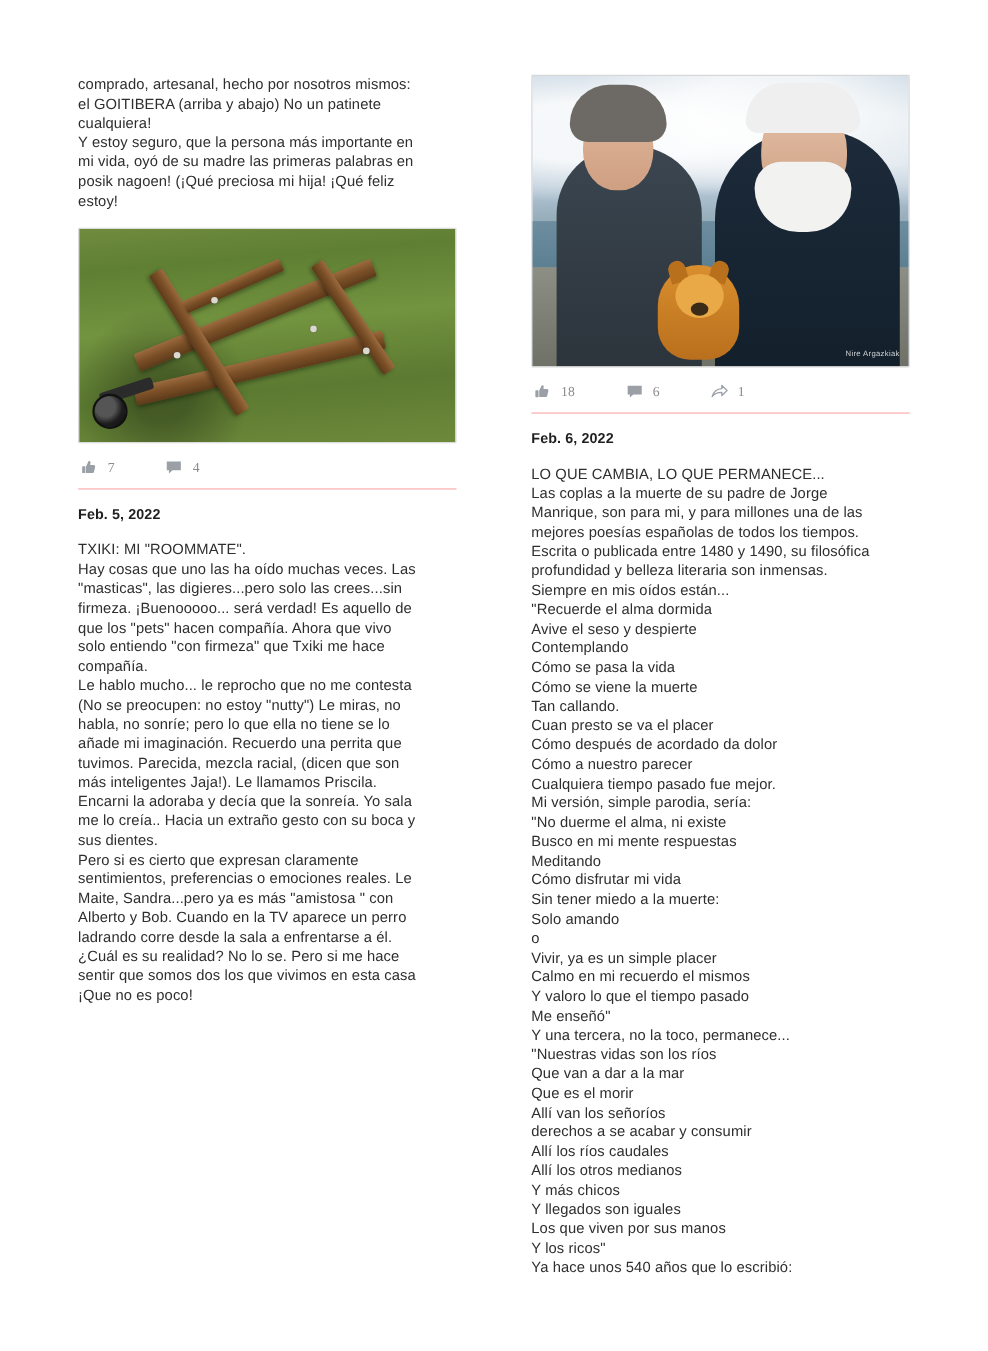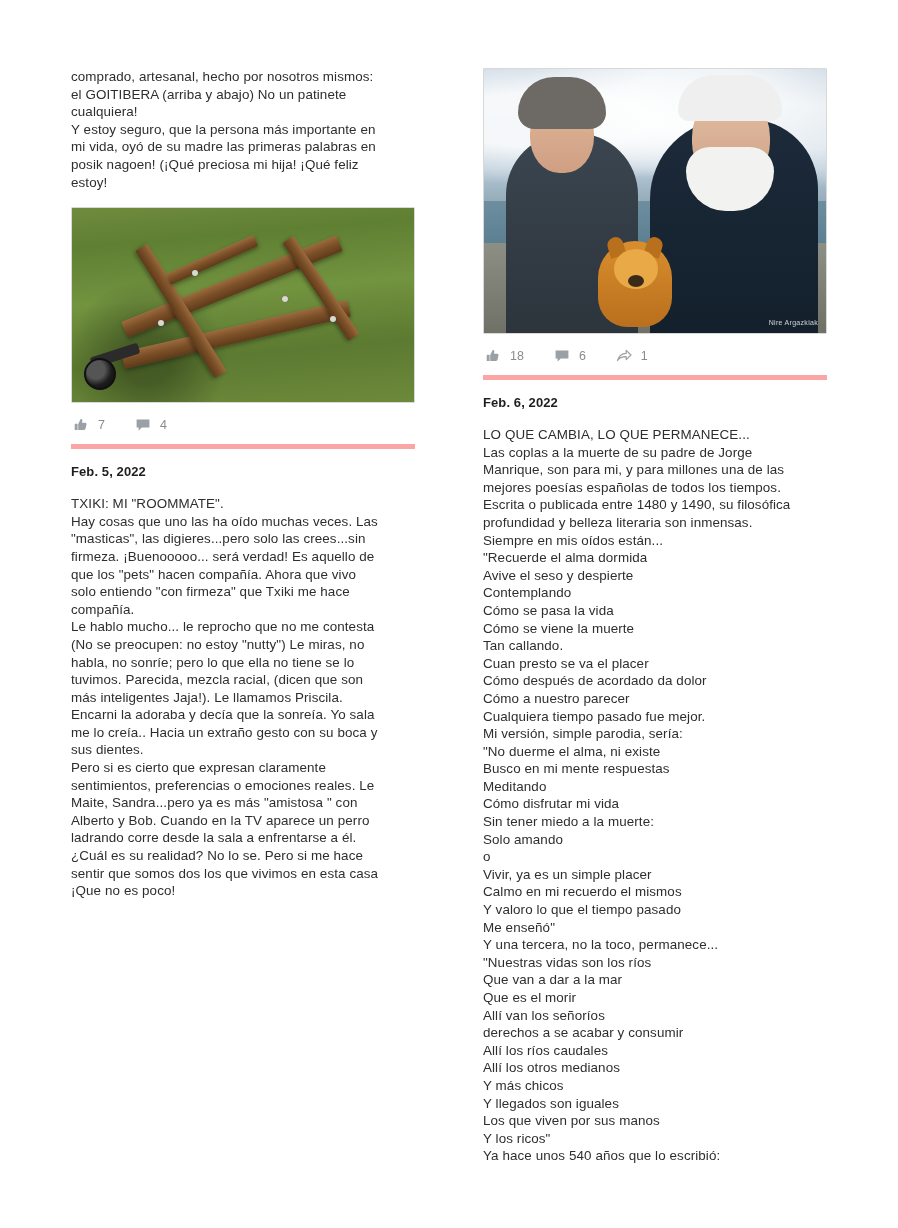--- a/index.html
+++ b/index.html
@@ -169,24 +169,25 @@
     position: absolute; right: 8px; bottom: 7px;
     font-size: 7px; color: rgba(255,255,255,0.78);
     font-family: "Liberation Sans", sans-serif;
     letter-spacing: 0.3px;
   }
 
   
   .reactions {
     display: flex;
     align-items: center;
-    gap: 0;
+    gap: 16px;
     padding: 12px 2px 11px 2px;
-    border-bottom: 5px solid #fca5a5;
+    border-bottom: 1px solid #fca5a5;
     margin-top: 2px;
+    font-family: Liberation Serif, serif;
   }
   .reaction {
     display: flex;
     align-items: center;
     gap: 9px;
     margin-right: 30px;
   }
   .reaction .count {
     font-size: 12.5px;
     color: #8b8b8b;
@@ -277,20 +278,21 @@
         <p class="txt">TXIKI: MI "ROOMMATE".</p>
         <p class="txt">Hay cosas que uno las ha oído muchas veces. Las</p>
         <p class="txt">"masticas", las digieres...pero solo las crees...sin</p>
         <p class="txt">firmeza. ¡Buenooooo... será verdad! Es aquello de</p>
         <p class="txt">que los "pets" hacen compañía. Ahora que vivo</p>
         <p class="txt">solo entiendo "con firmeza" que Txiki me hace</p>
         <p class="txt">compañía.</p>
         <p class="txt">Le hablo mucho... le reprocho que no me contesta</p>
         <p class="txt">(No se preocupen: no estoy "nutty") Le miras, no</p>
         <p class="txt">habla, no sonríe; pero lo que ella no tiene se lo</p>
+        <p class="txt">añade mi imaginación. Recuerdo una perrita que</p>
         <p class="txt">tuvimos. Parecida, mezcla racial, (dicen que son</p>
         <p class="txt">más inteligentes Jaja!). Le llamamos Priscila.</p>
         <p class="txt">Encarni la adoraba y decía que la sonreía. Yo sala</p>
         <p class="txt">me lo creía.. Hacia un extraño gesto con su boca y</p>
         <p class="txt">sus dientes.</p>
         <p class="txt">Pero si es cierto que expresan claramente</p>
         <p class="txt">sentimientos, preferencias o emociones reales. Le</p>
         <p class="txt">Maite, Sandra...pero ya es más "amistosa " con</p>
         <p class="txt">Alberto y Bob. Cuando en la TV aparece un perro</p>
         <p class="txt">ladrando corre desde la sala a enfrentarse a él.</p>

